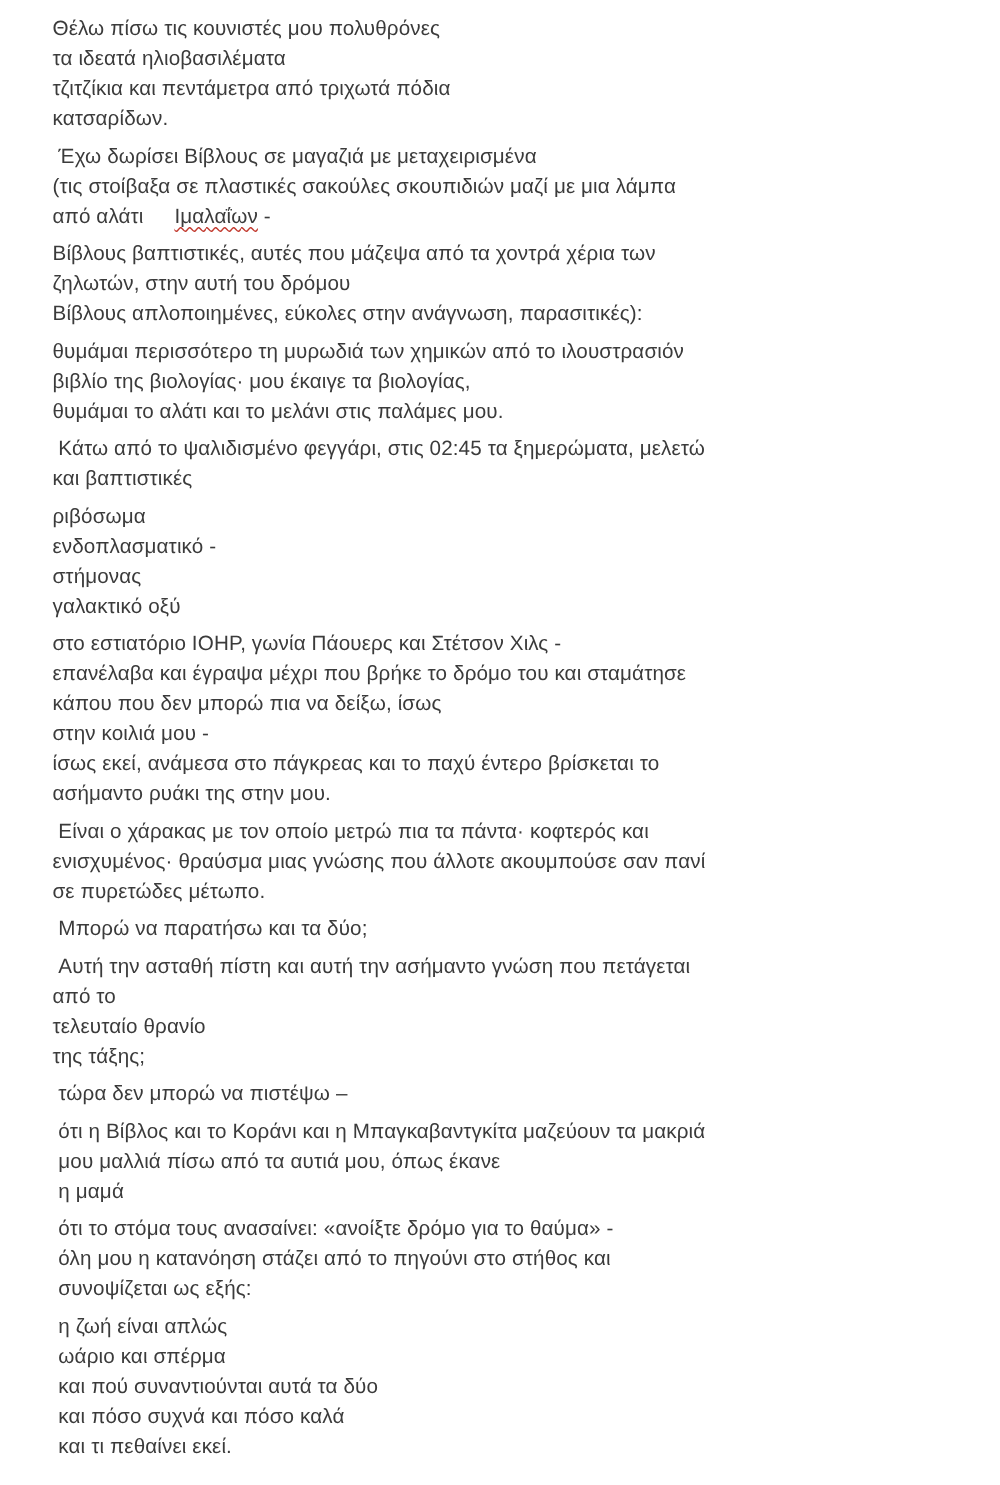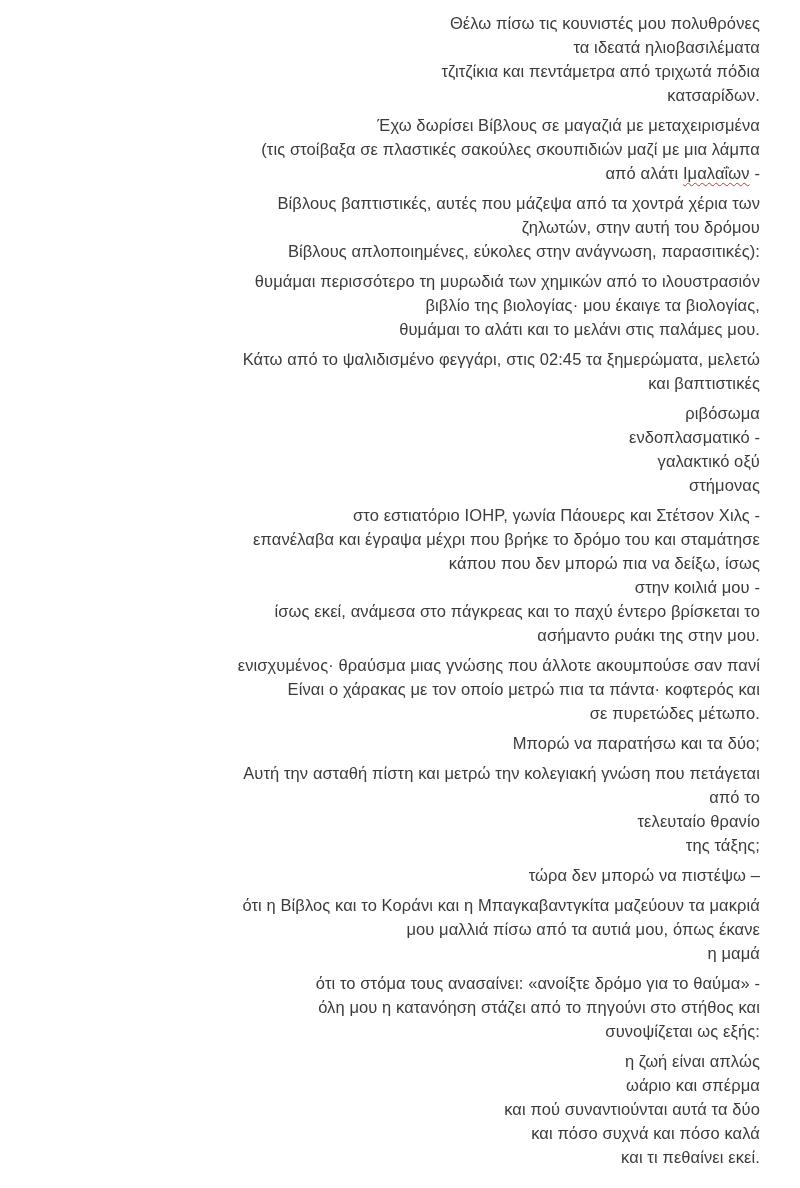--- a/index.html
+++ b/index.html
@@ -13,40 +13,40 @@
     overflow: hidden;
     font-family: "Liberation Sans", "DejaVu Sans", sans-serif;
     color: #3b3b3b;
   }
   .page {
     box-sizing: border-box;
     width: 800px;
     height: 1188px;
     padding: 11px 40px 0 42px;
     background: #ffffff;
-    text-align: right;
   }
   .poem {
     font-size: 16.5px;
     line-height: 24px;
     letter-spacing: 0.1px;
   }
   .stanza {
     margin: 0 0 6px 0;
   }
   .line {
     display: block;
     white-space: pre-wrap;
   }
   .misspelled {
     text-decoration-line: underline;
     text-decoration-style: wavy;
     text-decoration-color: #c23a2f;
     text-decoration-thickness: 1px;
     text-underline-offset: 3px;
+    margin-left: 20px;
   }
 </style>
 </head>
 <body>
 
 <div class="page">
   <div class="poem" id="poem">
       <p class="stanza">
         <span class="line">Θέλω πίσω τις κουνιστές μου πολυθρόνες</span>
         <span class="line">τα ιδεατά ηλιοβασιλέματα</span>
@@ -68,41 +68,41 @@
         <span class="line">βιβλίο της βιολογίας· μου έκαιγε τα βιολογίας,</span>
         <span class="line">θυμάμαι το αλάτι και το μελάνι στις παλάμες μου.</span>
       </p>
       <p class="stanza">
         <span class="line"> Κάτω από το ψαλιδισμένο φεγγάρι, στις 02:45 τα ξημερώματα, μελετώ</span>
         <span class="line">και βαπτιστικές</span>
       </p>
       <p class="stanza">
         <span class="line">ριβόσωμα</span>
         <span class="line">ενδοπλασματικό -</span>
+        <span class="line">στήμονας</span>
         <span class="line">γαλακτικό οξύ</span>
-        <span class="line">στήμονας</span>
       </p>
       <p class="stanza">
         <span class="line">στο εστιατόριο ΙΟΗΡ, γωνία Πάουερς και Στέτσον Χιλς -</span>
         <span class="line">επανέλαβα και έγραψα μέχρι που βρήκε το δρόμο του και σταμάτησε</span>
         <span class="line">κάπου που δεν μπορώ πια να δείξω, ίσως</span>
         <span class="line">στην κοιλιά μου -</span>
         <span class="line">ίσως εκεί, ανάμεσα στο πάγκρεας και το παχύ έντερο βρίσκεται το</span>
         <span class="line">ασήμαντο ρυάκι της στην μου.</span>
       </p>
       <p class="stanza">
+        <span class="line"> Είναι ο χάρακας με τον οποίο μετρώ πια τα πάντα· κοφτερός και</span>
         <span class="line">ενισχυμένος· θραύσμα μιας γνώσης που άλλοτε ακουμπούσε σαν πανί</span>
-        <span class="line"> Είναι ο χάρακας με τον οποίο μετρώ πια τα πάντα· κοφτερός και</span>
         <span class="line">σε πυρετώδες μέτωπο.</span>
       </p>
       <p class="stanza">
         <span class="line"> Μπορώ να παρατήσω και τα δύο;</span>
       </p>
       <p class="stanza">
-        <span class="line"> Αυτή την ασταθή πίστη και μετρώ την κολεγιακή γνώση που πετάγεται</span>
+        <span class="line"> Αυτή την ασταθή πίστη και αυτή την ασήμαντο γνώση που πετάγεται</span>
         <span class="line">από το</span>
         <span class="line">τελευταίο θρανίο</span>
         <span class="line">της τάξης;</span>
       </p>
       <p class="stanza">
         <span class="line"> τώρα δεν μπορώ να πιστέψω –</span>
       </p>
       <p class="stanza">
         <span class="line"> ότι η Βίβλος και το Κοράνι και η Μπαγκαβαντγκίτα μαζεύουν τα μακριά</span>
         <span class="line"> μου μαλλιά πίσω από τα αυτιά μου, όπως έκανε</span>

